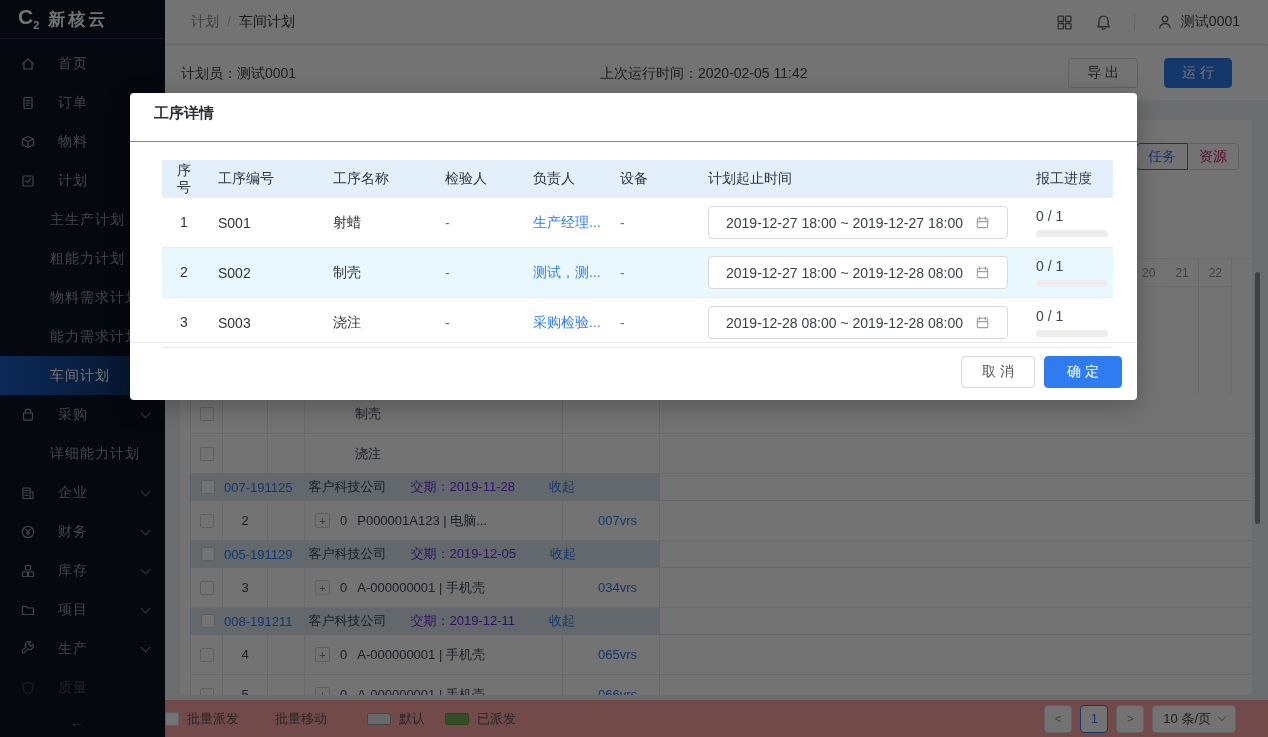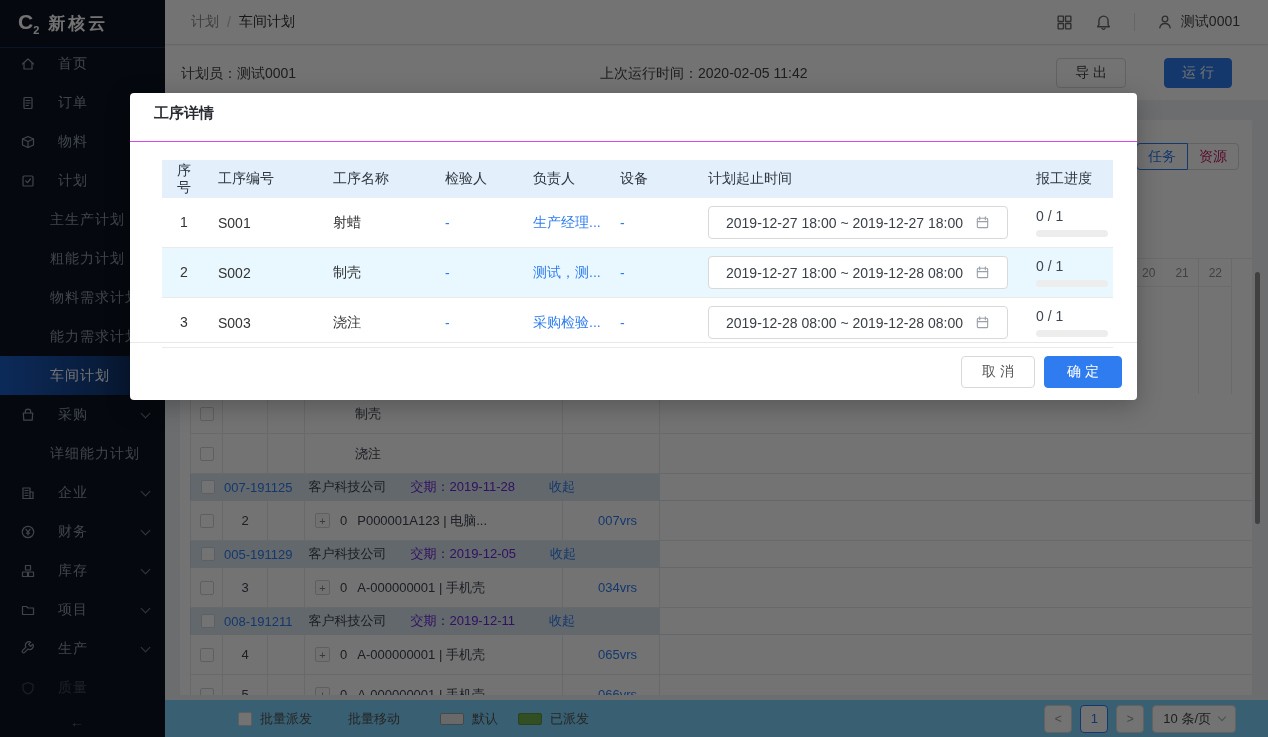--- a/index.html
+++ b/index.html
@@ -2,21 +2,21 @@
 <html><head>
 <meta charset="utf-8">
 <style>
   * { margin:0; padding:0; box-sizing:border-box; }
   html,body { width:1268px; height:737px; overflow:hidden; }
   body { font-family:"Liberation Sans","DejaVu Sans",sans-serif; font-size:14px; color:#333; }
   .stage { position:relative; width:1268px; height:737px; background:#f0f2f5; overflow:hidden; }
 
   
   .sidebar { position:absolute; left:0; top:0; width:165px; height:737px; background:#0d1622; z-index:1; }
-  .logo-row { height:48px; display:flex; align-items:center; padding-left:18px; gap:9px; border-bottom:1px solid #14325e; }
+  .logo-row { height:39px; display:flex; align-items:center; padding-left:18px; gap:9px; border-bottom:1px solid #14325e; }
   .logo-mark { color:#fff; font-weight:800; font-size:21px; line-height:1; letter-spacing:0; }
   .logo-mark sub { font-size:11px; font-weight:800; }
   .logo-text { color:#fff; font-size:17px; font-weight:700; letter-spacing:3px; }
   .side-menu { position:absolute; top:44px; left:0; right:0; height:663px; overflow:hidden; }
   .side-item { height:39px; display:flex; align-items:center; padding:0 16px 0 20px; color:#8d97a9; font-size:14px; cursor:pointer;gap:8px; }
   .side-item .sicon { width:16px; height:16px; margin-right:14px; display:flex; align-items:center; justify-content:center; color:#8d97a9; flex:none; }
   .side-item .slabel { flex:1; letter-spacing:1px; }
   .side-item.sub { padding-left:50px; }
   .side-item.active { background:linear-gradient(90deg,#1b5ec6 0%,#174a9b 40%,#0e2750 100%); color:#fff; }
   .side-item.faded { opacity:.38; }
@@ -30,21 +30,21 @@
   .crumb-parent { color:#8c8c8c; }
   .crumb-sep { color:#bfbfbf; margin:0 8px; }
   .crumb-current { color:#333; }
   .topbar-right { margin-left:auto; display:flex; align-items:center; gap:22px; color:#666; }
   .tb-divider { width:1px; height:18px; background:#e3e3e3; }
   .user-wrap { display:flex; align-items:center; gap:8px; color:#444; }
 
   .subheader { position:absolute; left:0; top:44px; right:0; height:56px; background:#fff; border-top:1px solid #f0f0f0; }
   .planner { position:absolute; left:16px; top:20px; color:#444; }
   .lastrun { position:absolute; left:435px; top:20px; color:#444; }
-  .sub-btns { position:absolute; right:36px; top:13px; display:flex; gap:38px; }
+  .sub-btns { position:absolute; right:36px; top:13px; display:flex; gap:26px; }
   .btn { height:30px; border-radius:4px; display:flex; align-items:center; justify-content:center; font-size:14px; cursor:pointer; }
   .btn.ghost { background:#fff; border:1px solid #d9d9d9; color:#444; padding:0 18px; }
   .btn.primary { background:#2e7cf0; border:1px solid #2e7cf0; color:#fff; padding:0 17px; }
 
   .card { position:absolute; left:15px; right:16px; top:120px; bottom:42px; background:#fff; border-radius:2px; overflow:hidden; }
   .seg-group { position:absolute; top:23px; right:13px; display:flex; }
   .seg { width:52px; height:27px; display:flex; align-items:center; justify-content:center; font-size:14px; background:#fff; cursor:pointer; }
   .seg.active { border:1px solid #2e7cf0; color:#2e7cf0; border-radius:4px 0 0 4px; z-index:1; }
   .seg.idle { border:1px solid #d9d9d9; color:#be185d; border-radius:0 4px 4px 0; margin-left:-1px; }
 
@@ -71,21 +71,21 @@
   .g-cust { color:#3e4552; margin-right:24px; }
   .g-due { color:#6d28d9; margin-right:34px; }
   .g-col { color:#2e7cf0; cursor:pointer; }
   .checkbox { width:14px; height:14px; border:1px solid #cfd4da; border-radius:2px; background:#fff; flex:none; }
   .plusbox { width:15px; height:15px; border:1px solid #cfd4da; border-radius:2px; color:#7a828c; font-size:11px; display:flex; align-items:center; justify-content:center; background:#fafafa; flex:none; }
   .qty { color:#3e4552; }
   .prod { color:#3e4552; white-space:nowrap; }
 
   .vscroll { position:absolute; left:1255px; top:272px; width:5px; height:252px; background:#8f8f8f; border-radius:3px; z-index:2; }
 
-  .footerbar { position:absolute; left:0; right:0; bottom:0; height:37px; background:#7dd3fc; display:flex; align-items:center; padding-left:73px; font-size:13px; color:#555; z-index:2; }
+  .footerbar { position:absolute; left:0; right:0; bottom:0; height:37px; background:#fca5a5; display:flex; align-items:center; font-size:13px; color:#555; z-index:2; }
   .fb-item { display:flex; align-items:center; gap:8px; }
   .gap36 { width:36px; } .gap40 { width:40px; } .gap20 { width:20px; }
   .swatch { width:24px; height:12px; border-radius:2px; }
   .swatch.default { background:#e9e9e9; border:1px solid #9aa0a6; }
   .swatch.dispatched { background:#6fae4e; border:1px solid #5d9540; }
   .pager { margin-left:auto; display:flex; align-items:center; gap:8px; padding-right:32px; }
   .pg-btn { width:28px; height:28px; border:1px solid #d9d9d9; border-radius:4px; background:#fff; display:flex; align-items:center; justify-content:center; color:#999; font-size:12px; cursor:pointer; }
   .pg-btn.active { border-color:#2e7cf0; color:#2e7cf0; font-size:13px; }
   .pg-select { height:28px; border:1px solid #d9d9d9; border-radius:4px; background:#fff; display:flex; align-items:center; gap:8px; padding:0 10px; color:#444; font-size:13px; cursor:pointer; }
   .caret { width:6px; height:6px; border-right:1.3px solid #a6adb5; border-bottom:1.3px solid #a6adb5; transform:rotate(45deg); margin-top:-3px; }

